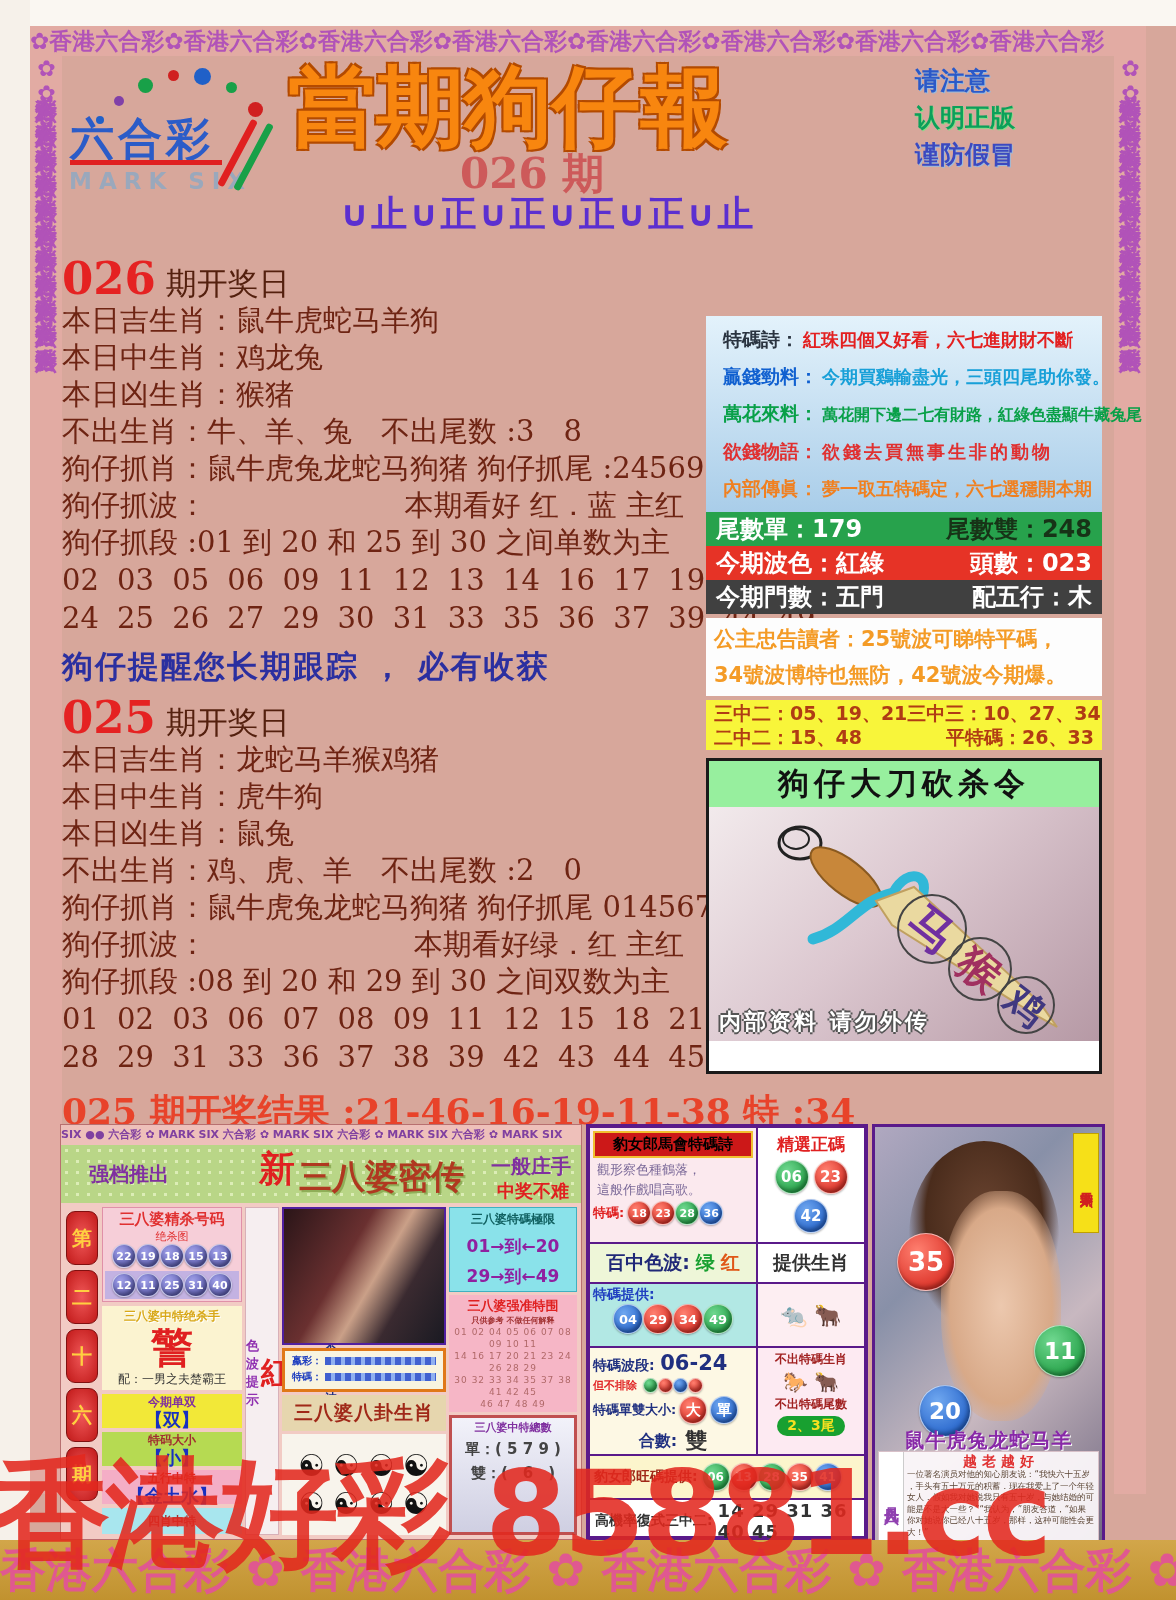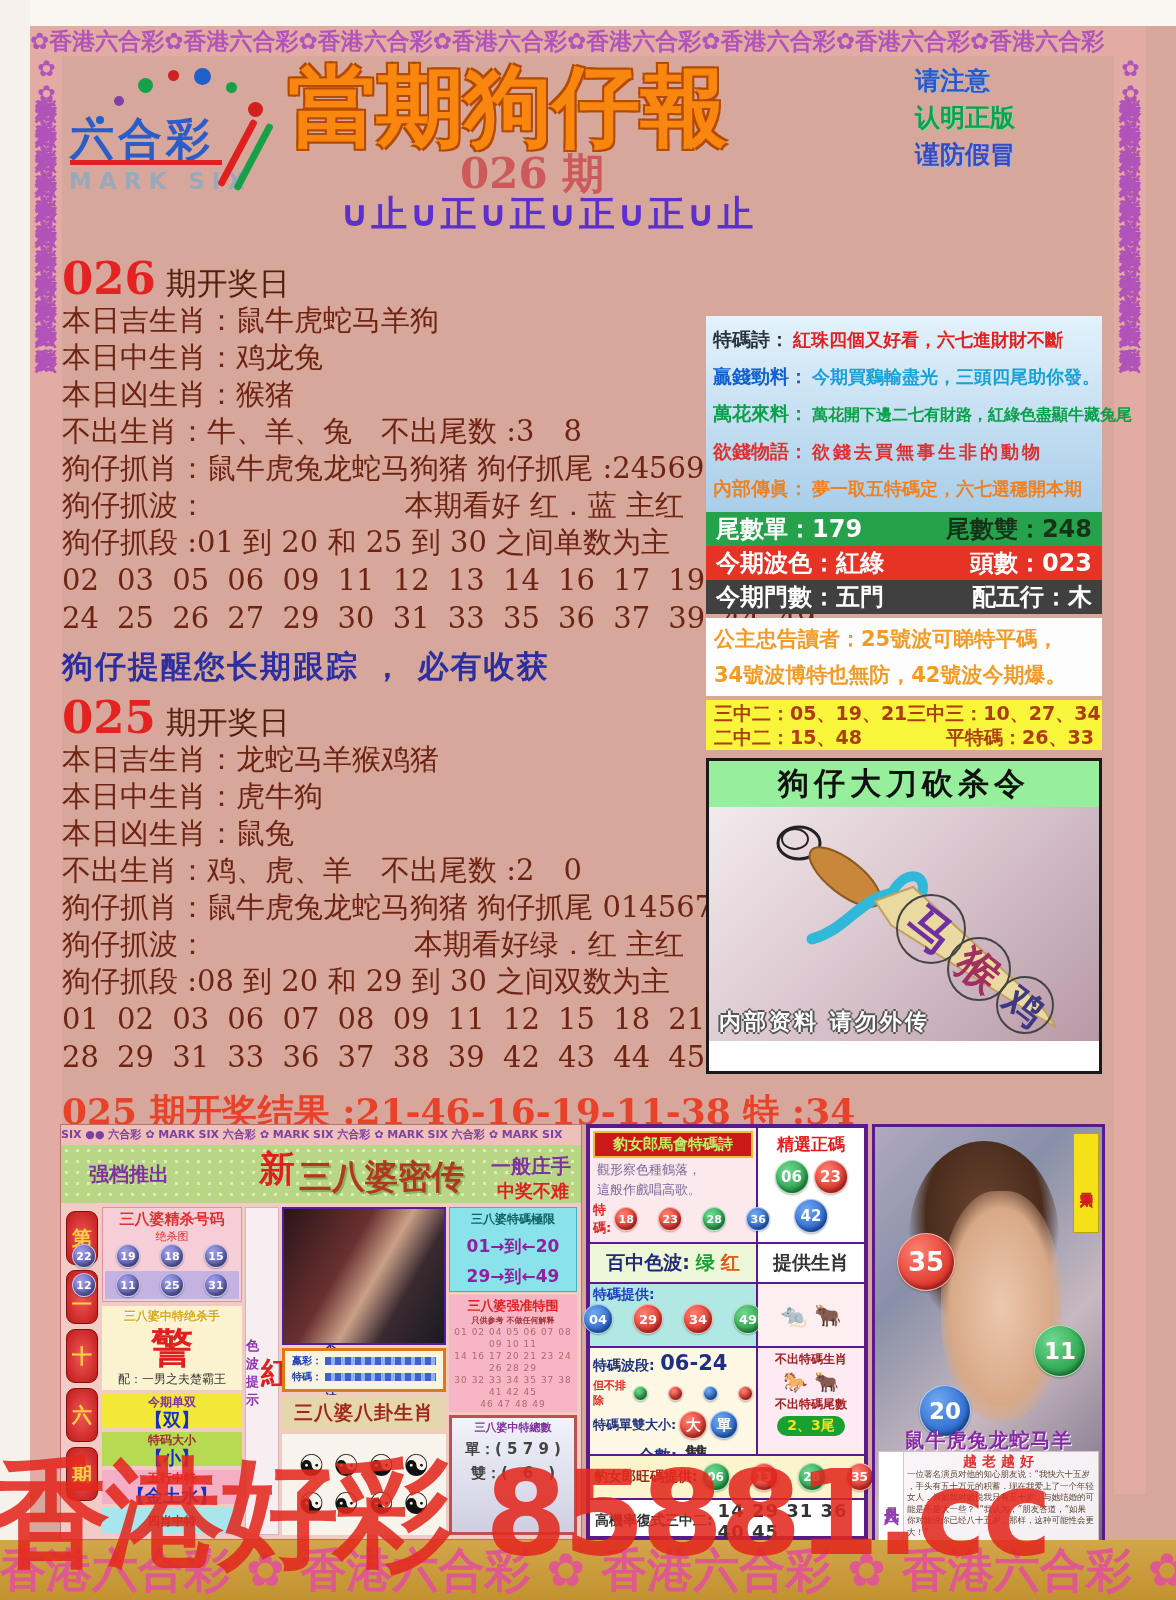--- a/index.html
+++ b/index.html
@@ -36,54 +36,54 @@
   .sec-h{height:46px;line-height:46px;white-space:nowrap;}
   .sec-num{font-size:45px;font-weight:bold;color:#e52222;font-family:"DejaVu Serif",serif;}
   .sec-rest{font-size:31px;color:#54200e;font-family:"DejaVu Serif",serif;}
   .ln{font-size:29px;color:#6e2413;line-height:37px;font-family:"DejaVu Serif",serif;white-space:nowrap;}
   .ln.flex{display:flex;justify-content:space-between;padding-right:26px;}
   .nums{font-size:29px;color:#6e2413;line-height:38px;font-family:"DejaVu Serif",serif;word-spacing:9px;white-space:nowrap;}
   .reminder{font-size:31px;font-weight:bold;color:#2b2fa0;margin:9px 0 7px 0;letter-spacing:2px;}
   .result{font-size:36px;font-weight:bold;color:#e8432a;margin-top:12px;font-family:"DejaVu Serif",serif;white-space:nowrap;}
   
   .tips{left:706px;top:316px;width:396px;height:196px;background:linear-gradient(180deg,#e3f2fb,#a9cde9);
-        padding:5px 7px;box-sizing:border-box;}
+        padding:5px 17px;box-sizing:border-box;}
   .tip-row{line-height:37px;font-weight:bold;font-size:18px;white-space:nowrap;}
   .tip-row .lb{font-size:19px;margin-right:4px;}
   .c1 .lb{color:#2a3440;} .c1 .tx{color:#e32020;}
   .c2 .lb{color:#1060d0;} .c2 .tx{color:#18a0d8;}
   .c3 .lb{color:#08a048;} .c3 .tx{color:#08a048;font-size:16px;}
   .c4 .lb{color:#e03030;} .c4 .tx{color:#e03030;letter-spacing:3px;}
   .c5 .lb{color:#f08020;} .c5 .tx{color:#f08020;}
   .stats{left:706px;top:488px;width:396px;margin-top:24px;}
   .stat{height:34px;display:flex;justify-content:space-between;align-items:center;padding:0 10px;
         font-weight:bold;font-size:24px;color:#fff;white-space:nowrap;}
   .stat.sg{background:#27a24c;} .stat.sr{background:#e63326;} .stat.sb{background:#404040;}
   .stat .dk{color:#173317;}
   .advice{left:706px;top:618px;width:396px;height:78px;background:#fdfdfd;padding:3px 8px;box-sizing:border-box;
           font-weight:bold;font-size:21px;color:#f49b26;line-height:36px;white-space:nowrap;}
   .combo{left:706px;top:700px;width:396px;height:50px;background:#f8f53a;padding:1px 8px;box-sizing:border-box;
          font-weight:bold;font-size:19px;color:#b03c14;}
   .combo .row{display:flex;justify-content:space-between;line-height:24px;white-space:nowrap;}
   
-  .knife{left:706px;top:758px;width:396px;height:316px;border:3px solid #1a1a1a;background:#fff;box-sizing:border-box;}
+  .knife{left:706px;top:758px;width:396px;height:316px;border:3px solid #1a1a1a;background:#fff;box-sizing:border-box;text-align:center;}
   .knife-head{height:46px;background:#97ef9e;display:flex;align-items:center;justify-content:center;
               font-size:31px;font-weight:bold;color:#111;letter-spacing:5px;}
   .knife-body{position:relative;height:234px;background:linear-gradient(135deg,#f2eaec 0%,#dcc8d0 45%,#b699a5 100%);}
   .knife-foot{position:absolute;left:10px;bottom:4px;font-size:22px;font-weight:bold;color:#fff;letter-spacing:3px;
               text-shadow:-2px 0 #555,2px 0 #555,0 -2px #555,0 2px #555;}
   
   .ball{border-radius:50%;display:inline-flex;align-items:center;justify-content:center;color:#fff;font-weight:bold;
         box-shadow:inset -2px -3px 4px rgba(0,0,0,.35),0 1px 2px rgba(0,0,0,.3);border:1px solid rgba(255,255,255,.6);
         width:var(--bs,24px);height:var(--bs,24px);font-size:var(--bf,12px);flex:none;}
   .ball.r{background:radial-gradient(circle at 35% 30%,#ff8070,#d01810);}
   .ball.g{background:radial-gradient(circle at 35% 30%,#70d890,#0d8f30);}
   .ball.b{background:radial-gradient(circle at 35% 30%,#70a8f0,#1050c0);}
   .ball.p{background:radial-gradient(circle at 35% 30%,#a0a0e8,#4848a0);}
-  .ballrow{display:flex;justify-content:center;align-items:flex-start;gap:20px;}
+  .ballrow{display:flex;justify-content:center;align-items:flex-start;gap:0;}
   
   .pl{left:60px;top:1124px;width:522px;height:416px;background:#f2cbc4;border:1px solid #b87070;
       box-sizing:border-box;display:flex;flex-direction:column;z-index:2;}
   .pl-strip{height:20px;font-size:11px;font-weight:bold;color:#8040a0;background:#eec0ba;line-height:20px;
             white-space:nowrap;overflow:hidden;}
   .pl-banner{height:58px;background:#b9d687;background-image:radial-gradient(#dcedb6 2px,transparent 2px);
              background-size:11px 11px;position:relative;flex:none;}
   .bn1{position:absolute;left:28px;top:16px;color:#8030a0;font-size:20px;font-weight:bold;}
   .bn2{position:absolute;left:198px;top:0px;color:#e02020;font-size:36px;font-weight:bold;}
   .bn3{position:absolute;left:238px;top:10px;color:#b03820;font-size:33px;font-weight:bold;text-shadow:2px 2px 0 #8fae58;}
@@ -135,21 +135,21 @@
   .range-sub{font-size:8px;font-weight:bold;color:#a03030;}
   .range-row{display:block;font-size:9px;color:#b06868;line-height:12px;letter-spacing:1px;}
   .total{background:linear-gradient(#f2f2fa,#cfcfe2);border:3px solid #c05050;text-align:center;padding:2px 0;flex:1;}
   .total-title{font-size:11px;font-weight:bold;color:#8030a0;}
   .total-ln{font-size:15px;font-weight:bold;color:#444;margin-top:5px;}
   
   .pm{left:586px;top:1124px;width:282px;height:416px;border:4px solid #5a1a8a;background:#fff;
       box-sizing:border-box;display:flex;flex-direction:column;z-index:2;}
   .pm-r1{display:flex;height:114px;flex:none;}
   .pm-r1L{width:168px;background:#fbe9ee;border-right:2px solid #5a1a8a;padding:3px;box-sizing:border-box;}
-  .pm-banner{background:#cc1818;border:2px solid #f0c030;color:#bef264;font-size:15px;font-weight:bold;
+  .pm-banner{background:#cc1818;border:2px solid #f0c030;color:#000000;font-size:15px;font-weight:bold;
              text-align:center;padding:2px 8px;}
   .pm-poem{font-size:13px;color:#7a6898;line-height:17px;margin:3px 0 0 4px;}
   .tmrow{display:flex;align-items:center;gap:3px;margin-top:3px;}
   .tm-lb{font-size:13px;font-weight:bold;color:#e02020;}
   .pm-r1R{flex:1;padding:3px;text-align:center;}
   .jx-title{font-size:17px;font-weight:bold;color:#e02020;margin:2px 0 4px;}
   .jxrow{display:flex;flex-wrap:wrap;justify-content:center;gap:5px;width:76px;margin:0 auto;}
   .pm-r2{display:flex;height:38px;border-top:2px solid #5a1a8a;flex:none;}
   .pm-r2L{width:168px;background:#eef6d8;border-right:2px solid #5a1a8a;display:flex;align-items:center;
           justify-content:center;gap:6px;font-weight:bold;font-size:19px;box-sizing:border-box;}

